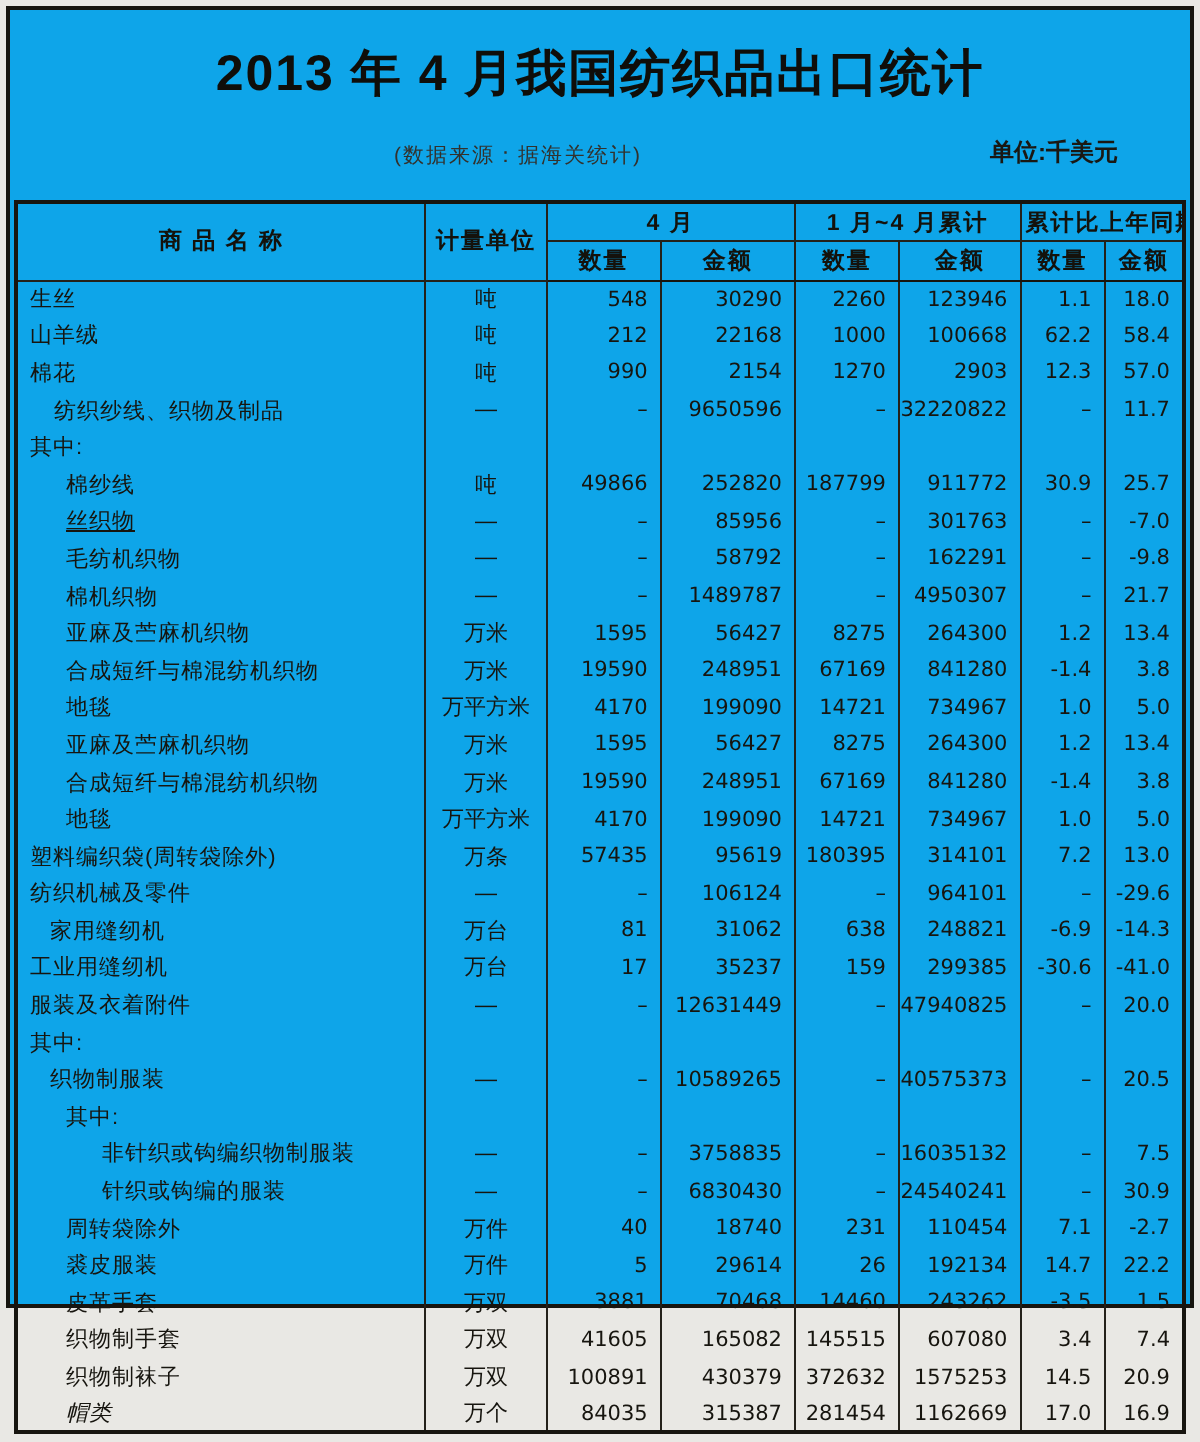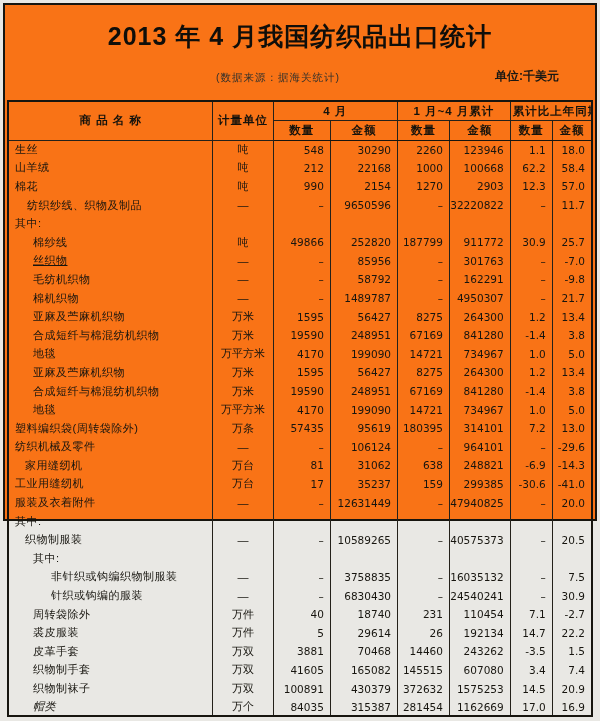--- a/index.html
+++ b/index.html
@@ -2,30 +2,30 @@
 <html><head>
 <meta charset="utf-8">
 <style>
   * { margin:0; padding:0; box-sizing:border-box; }
   html,body { background:#e9e8e4; }
   body {
     width:600px; height:721px; position:relative; overflow:hidden;
     font-family:"Liberation Sans", sans-serif; color:#16140f;
   }
   .page {
-    position:absolute; top:3px; left:3px; width:594px; height:518px;
-    background:#f97316; border:2px solid #17150f;
+    position:absolute; top:3px; left:3px; width:594px; height:651px;
+    background:#0ea5e9; border:2px solid #17150f;
   }
   .title-block h1 {
     margin-top:15px; text-align:center; font-size:25px; font-weight:bold;
     letter-spacing:1px; color:#0f0e0a;
   }
   .sub-row {
     display:flex; justify-content:space-between; align-items:flex-end;
-    margin-top:15px; padding:0 36px 0 192px;margin-left:19px;
+    margin-top:15px; padding:0 36px 0 192px;
   }
   .source-note { font-size:10.5px; color:#33312c; letter-spacing:1px; }
   .unit-note  { font-size:12px; font-weight:bold; color:#1a1813; }
   table.stats {
     width:586px; margin:15px auto 0; border-collapse:collapse; table-layout:fixed;
     border:2px solid #17150f;
   }
   thead th {
     border:1px solid #24211a; font-size:11.5px; font-weight:bold;
     height:19.5px; text-align:center; color:#14120c; letter-spacing:1px;

